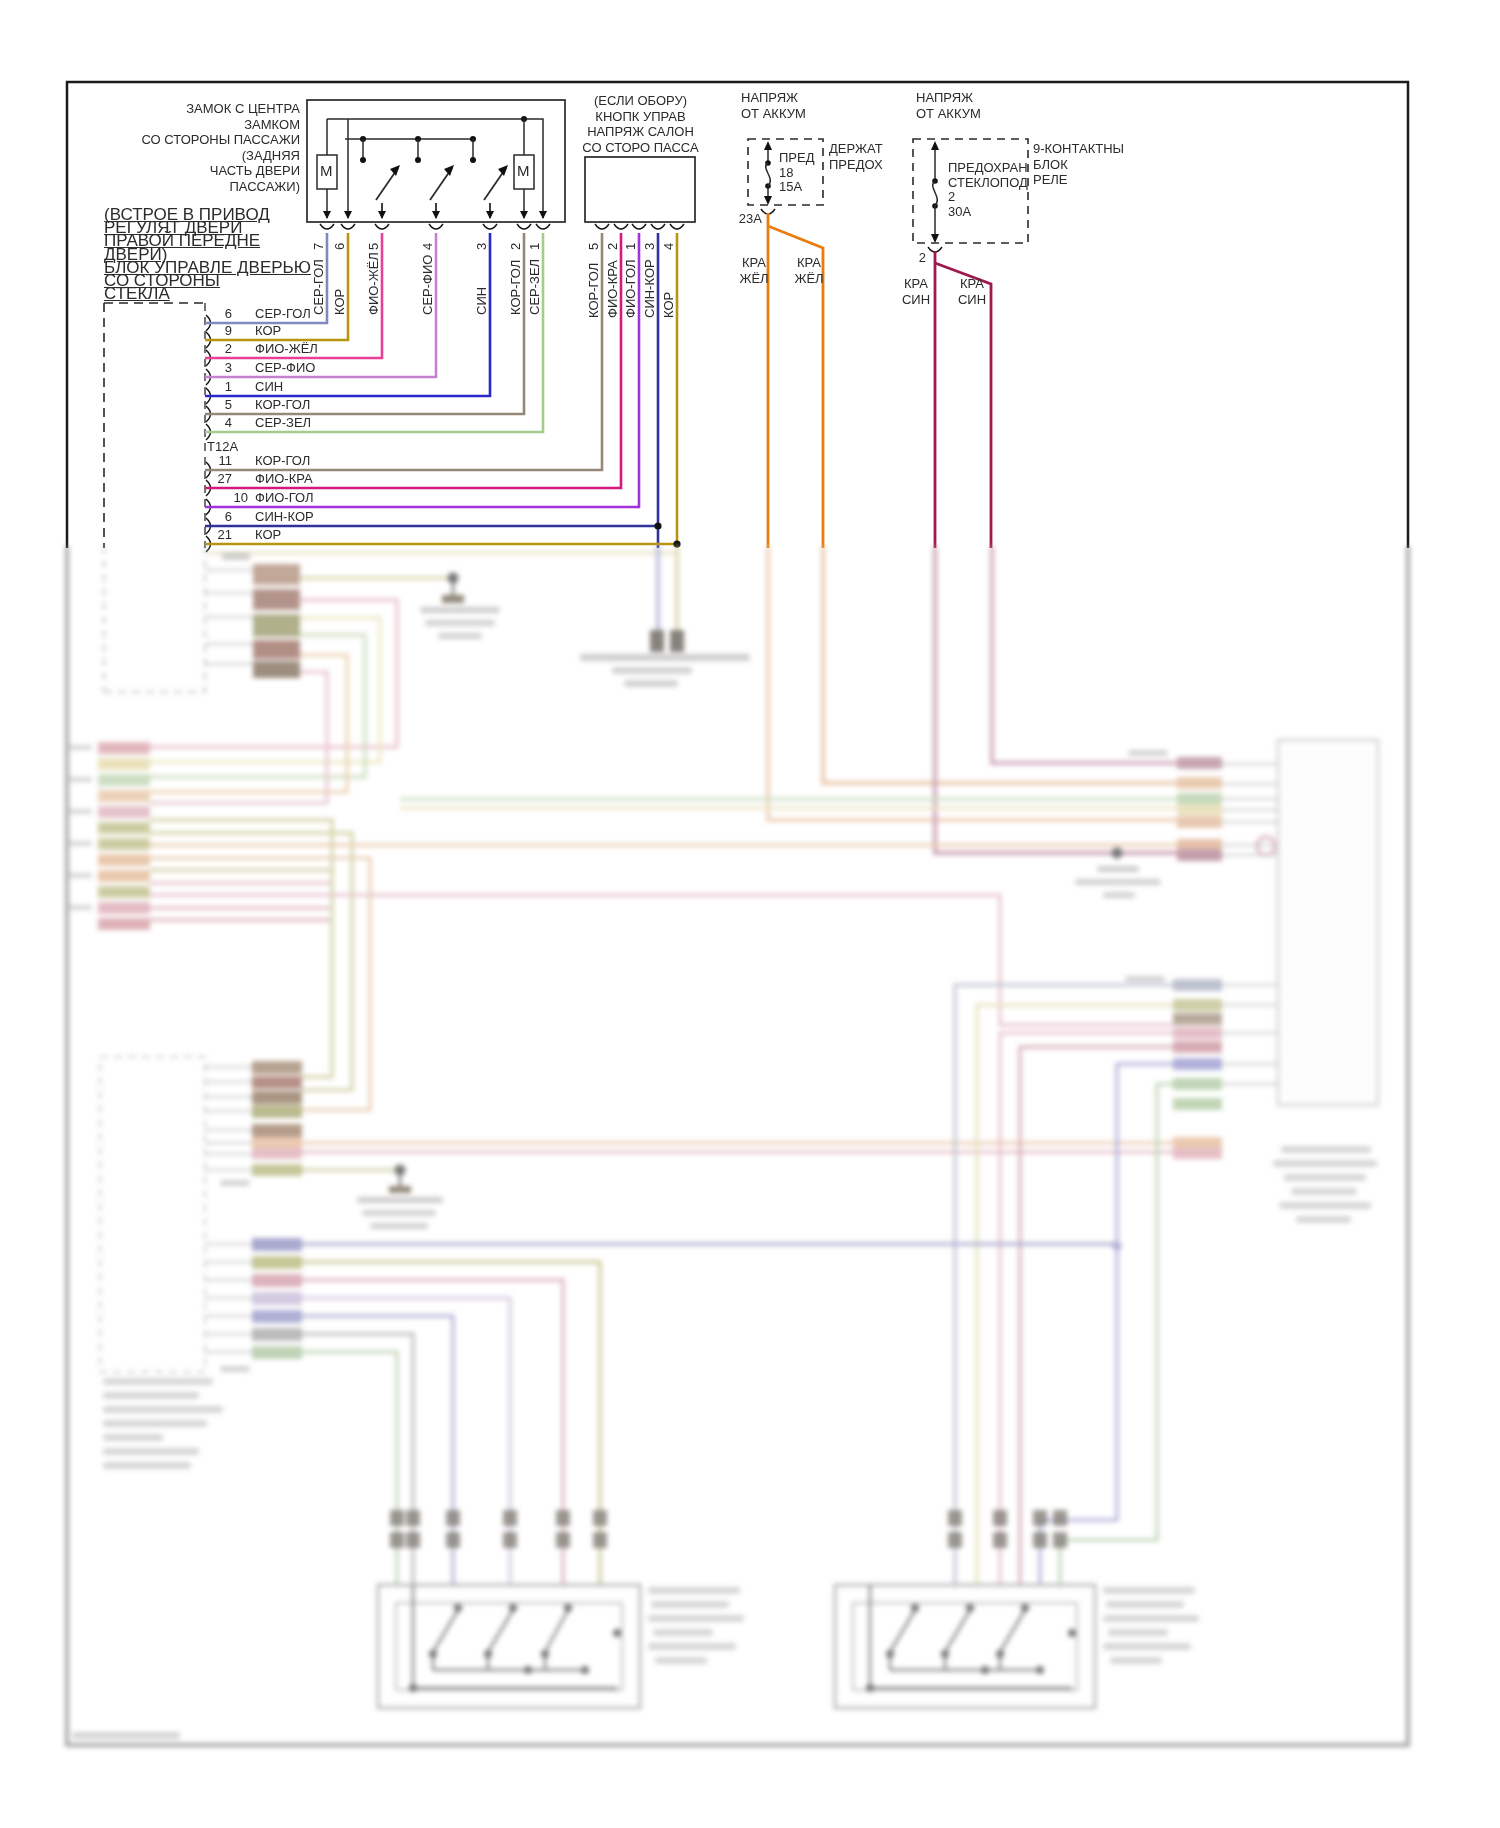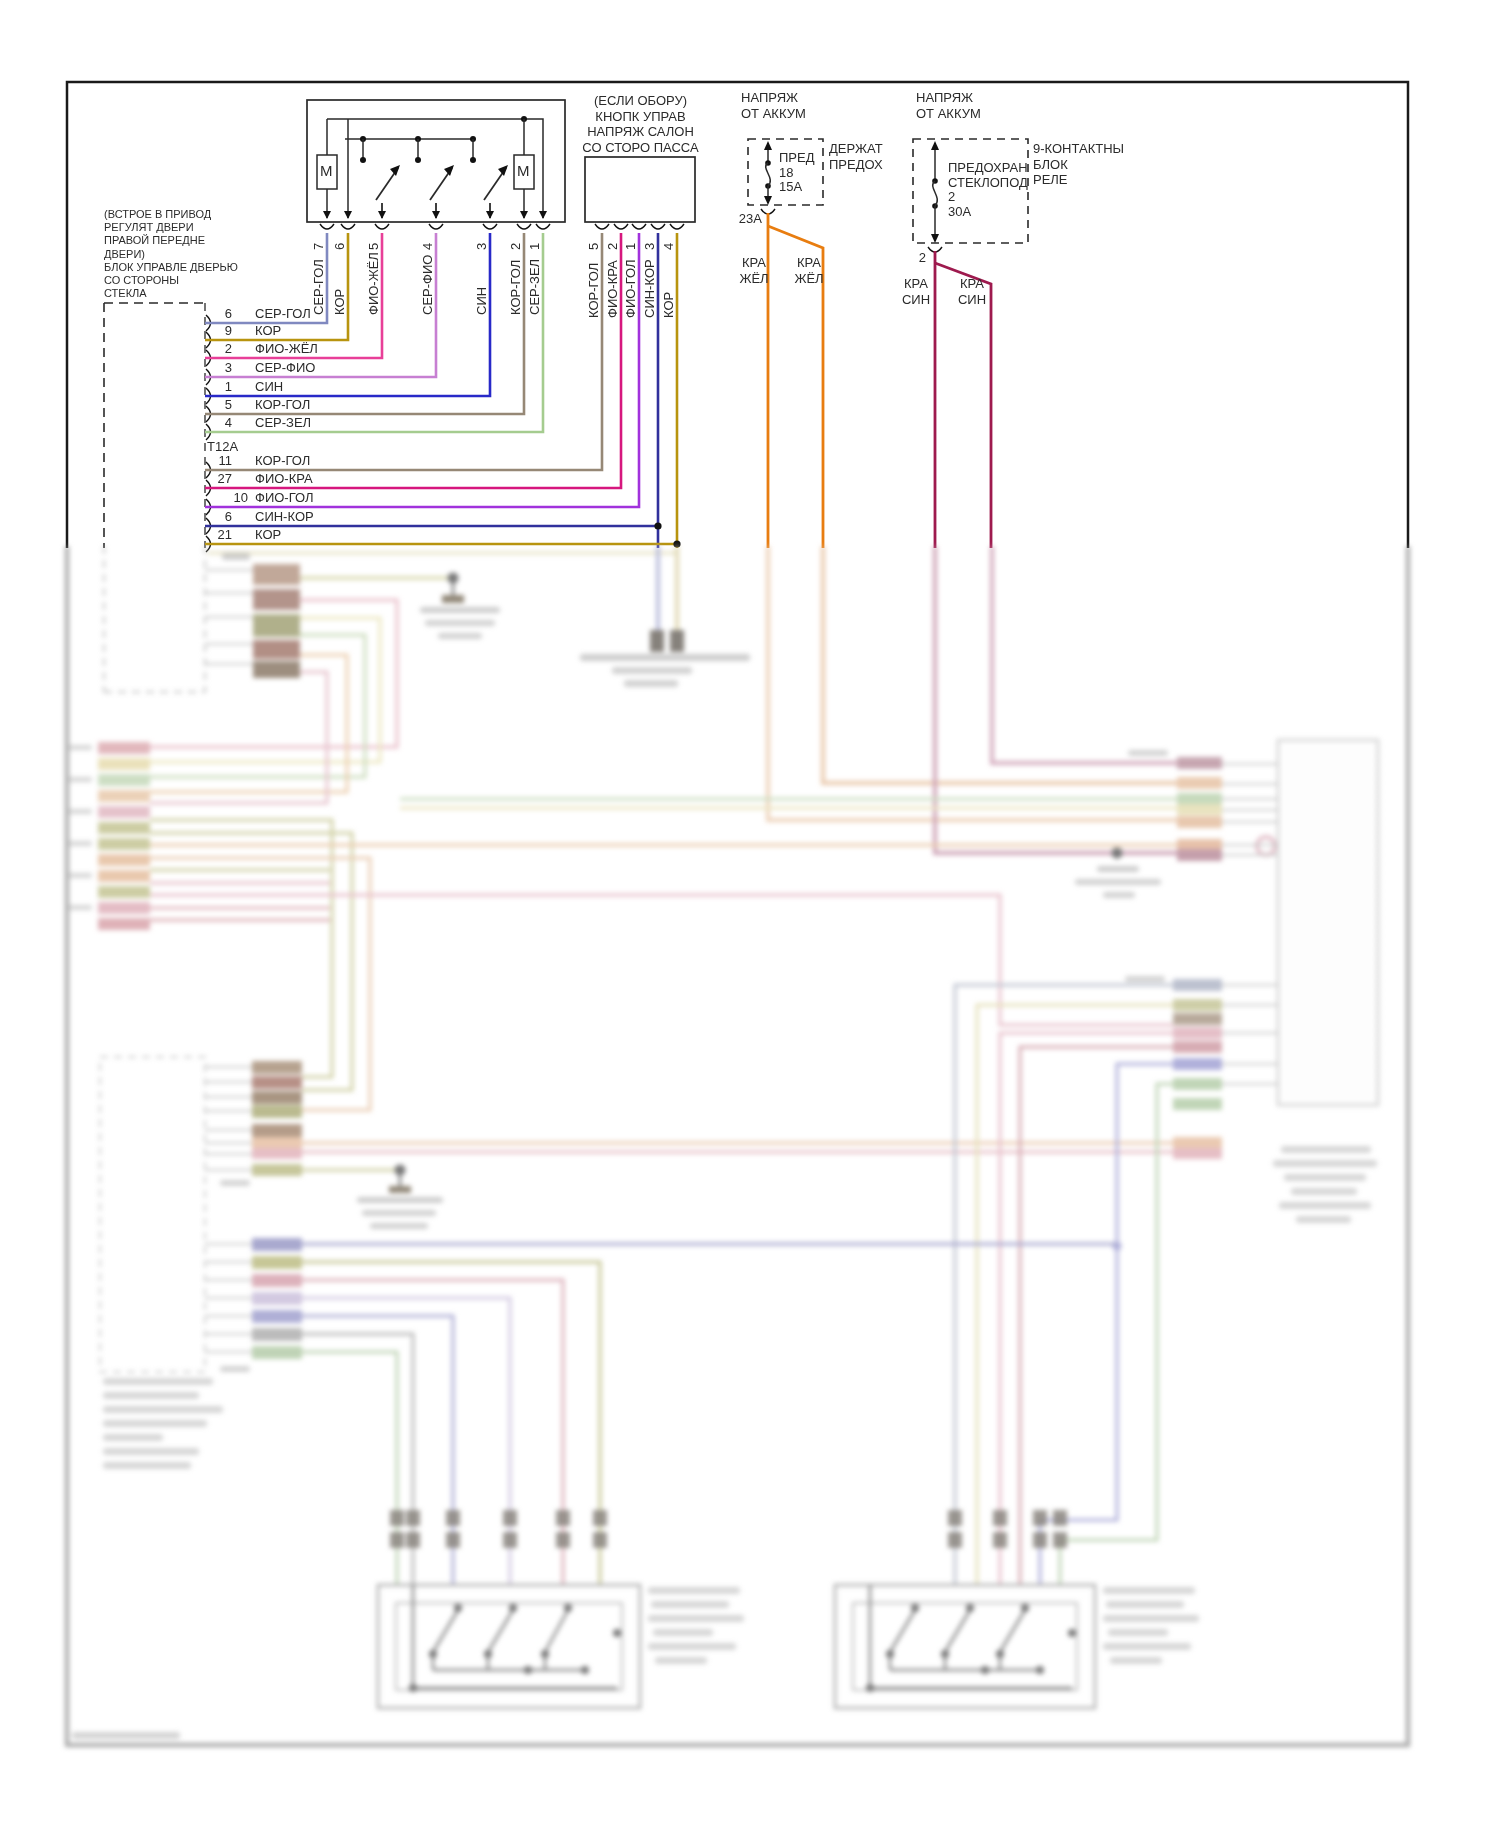--- a/index.html
+++ b/index.html
@@ -1,19 +1,19 @@
 <!DOCTYPE html>
 <html><head>
 <meta charset="utf-8">
 <style>
   html,body{margin:0;padding:0;background:#fff;}
   #page{position:relative;width:1500px;height:1828px;background:#fff;overflow:hidden;
         font-family:"Liberation Sans","DejaVu Sans",sans-serif;}
   .t{position:absolute;font-size:13px;color:#2b2b2b;line-height:15.5px;white-space:pre;}
-  .t.sm{font-size:11px;line-height:13.2px;}
+  .t.sm{font-size:17px;line-height:13.2px;text-decoration:underline;}
   .t.r{text-align:right;}
   .t.c{text-align:center;}
   .vt{position:absolute;transform-origin:0 0;transform:rotate(-90deg);
       font-size:13px;color:#2b2b2b;white-space:nowrap;}
   svg{position:absolute;left:0;top:0;}
   #blurzone{position:absolute;left:0;top:546px;width:1500px;height:1282px;
             filter:blur(2.4px) saturate(.75) opacity(.8);}
 </style>
 </head>
 <body>
@@ -157,20 +157,21 @@
         <circle cx="935" cy="206" r="2.8" fill="#111"></circle>
       <path d="M935,181 c-8,6 8,16 0,25" fill="none" stroke="#2a2a2a" stroke-width="1.5"></path>
       <line x1="935" y1="206" x2="935" y2="241" stroke="#2a2a2a" stroke-width="1.5"></line>
       <polygon points="935,243 931,234 939,234" fill="#111"></polygon>
       <path d="M928,247 q7,10 14,0" fill="none" stroke="#111" stroke-width="1.4"></path>
       <path d="M935,251 V548" fill="none" stroke="#9e1a4e" stroke-width="2.8"></path>
       <path d="M935,263 L991,284 V548" fill="none" stroke="#9e1a4e" stroke-width="2.8"></path>
     </g>
   </svg>
 
+  <div class="t r" style="left:60px;top:101px;width:240px;"><span>ЗАМОК С ЦЕНТРА</span><br><span>ЗАМКОМ</span><br><span>СО СТОРОНЫ ПАССАЖИ</span><br><span>(ЗАДНЯЯ</span><br><span>ЧАСТЬ ДВЕРИ</span><br><span>ПАССАЖИ)</span></div>
 
   <div class="t" style="left:320px;top:163px;font-size:15px;">M</div>
   <div class="t" style="left:517px;top:163px;font-size:15px;">M</div>
 
   <div class="t sm" style="left:104px;top:208px;width:180px;"><span>(ВСТРОЕ В ПРИВОД</span><br><span>РЕГУЛЯТ ДВЕРИ</span><br><span>ПРАВОЙ ПЕРЕДНЕ</span><br><span>ДВЕРИ)</span><br><span>БЛОК УПРАВЛЕ ДВЕРЬЮ</span><br><span>СО СТОРОНЫ</span><br><span>СТЕКЛА</span></div>
 
   <div class="t c" style="left:558px;top:93px;width:165px;"><span>(ЕСЛИ ОБОРУ)</span><br><span>КНОПК УПРАВ</span><br><span>НАПРЯЖ САЛОН</span><br><span>СО СТОРО ПАССА</span></div>
 
   <div class="vt" style="left:311px;top:250px;">7</div>
   <div class="vt" style="left:332px;top:250px;">6</div>

